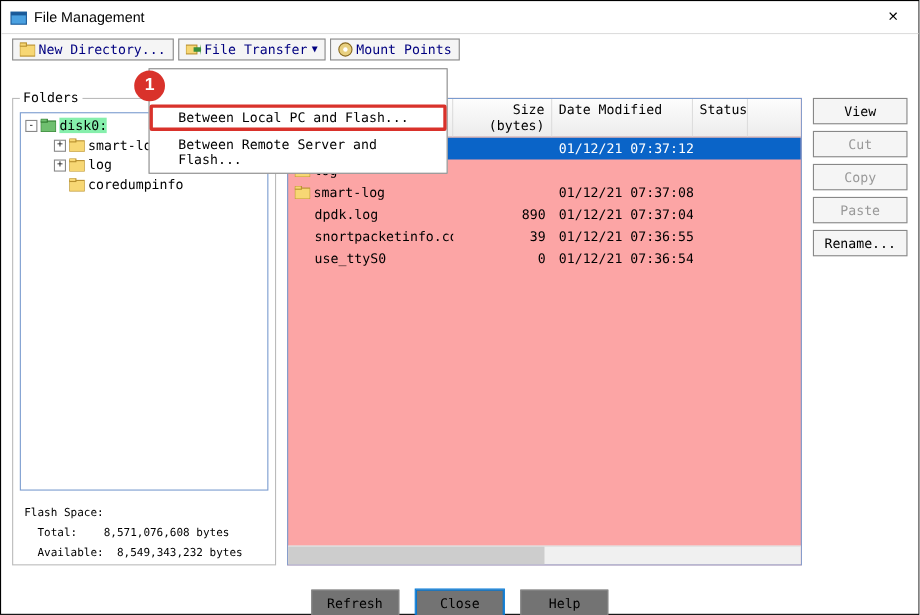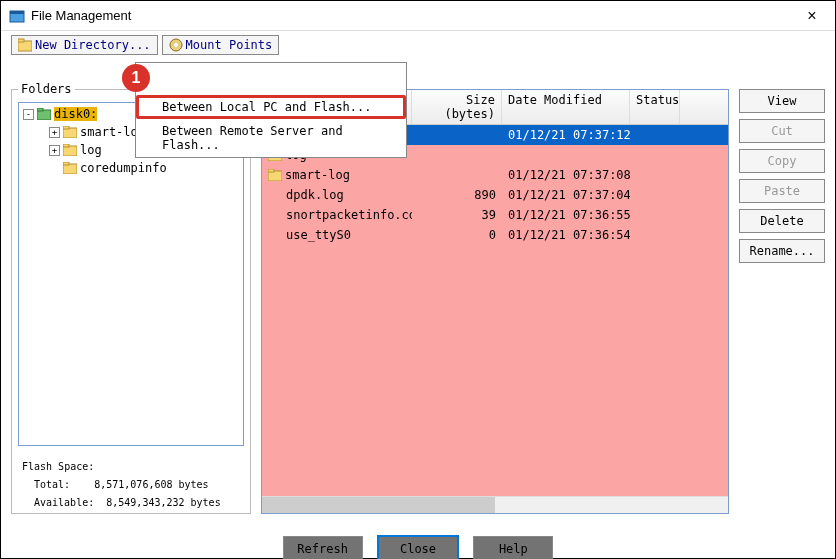--- a/index.html
+++ b/index.html
@@ -15,21 +15,21 @@
 .dropdown-arrow { margin-left: 4px; font-size: 9px; }
 .body-area { display: flex; padding: 0 10px 10px 10px; gap: 10px; height: 435px; margin-top: 30px; }
 .folders-panel { width: 240px; }
 .fieldset { border: 1px solid #bbb; padding: 2px; height: 100%; position: relative; }
 .fieldset-label { position: absolute; top: -8px; left: 6px; background: #fff; padding: 0 3px; font-family: "SimSun", monospace; font-size: 12px; }
 .tree-wrap { border: 1px solid #7a9ccf; background: #fff; height: 344px; overflow: auto; margin: 10px 4px 4px 4px; padding: 2px; font-family: "SimSun", monospace; }
 .tree-row { display: flex; align-items: center; height: 18px; white-space: nowrap; }
 .tree-row .exp { width: 11px; height: 11px; border: 1px solid #888; text-align: center; line-height: 9px; font-size: 9px; margin-right: 3px; cursor: pointer; }
 .tree-row .exp.minus::before { content: "-"; }
 .tree-row .exp.plus::before { content: "+"; }
-.tree-row.selected .label { background: #eab308; }
+.tree-row.selected .label { background: #86efac; }
 .folder-ico { width: 14px; height: 12px; margin-right: 3px; }
 .flash-info { padding: 8px 4px 4px 8px; font-family: "SimSun", monospace; line-height: 18px; font-size: 10px;}
 .right-panel { flex: 1; display: flex; gap: 10px; }
 .file-list-wrap { flex: 1; }
 .file-list { border: 1px solid #7a9ccf; background: #fca5a5; height: 100%; display: flex; flex-direction: column; font-family: "SimSun", monospace; }
 .fl-header { display: flex; background: linear-gradient(#fdfdfd,#ececec); border-bottom: 1px solid #ccc; font-size: 12px; }
 .fl-header > div { padding: 3px 6px; border-right: 1px solid #ddd; cursor: pointer; }
 .fl-body { flex: 1; overflow: auto; position: relative; }
 .fl-row { display: flex; height: 20px; align-items: center; }
 .fl-row.selected { background: #0a64c8; color: #fff; }
@@ -68,20 +68,28 @@
 
   <div class="toolbar">
     <div class="tb-btn">
       <svg class="bicon" viewBox="0 0 14 12">
           <rect x="0" y="2" width="14" height="10" fill="#f7d774" stroke="#b8902e"></rect>
           <rect x="0" y="0" width="6" height="3" fill="#f7d774" stroke="#b8902e"></rect>
         </svg>
       <span>New Directory...</span>
     </div>
     <div class="tb-btn">
+      <svg class="bicon" viewBox="0 0 14 12">
+          <rect x="0" y="2" width="10" height="8" fill="#f7d774" stroke="#b8902e"></rect>
+          <path d="M7 4 L13 4 L13 1 L14 6 L13 11 L13 8 L7 8 Z" fill="#3a8f3a"></path>
+        </svg>
+      <span>File Transfer</span>
+      <span class="dropdown-arrow">▼</span>
+    </div>
+    <div class="tb-btn">
       <svg class="bicon" viewBox="0 0 14 14">
           <circle cx="7" cy="7" r="6" fill="#e8d080" stroke="#8a6a20"></circle>
           <circle cx="7" cy="7" r="2" fill="#fff"></circle>
         </svg>
       <span>Mount Points</span>
     </div>
   </div>
 
   <div class="dropdown-menu">
     <div class="dd-item highlight">Between Local PC and Flash...</div>
@@ -217,21 +225,20 @@
           <div class="scroll-h">
               <div class="thumb"></div>
             </div>
         </div>
       </div>
       <div class="actions">
         <button class="act-btn">View</button>
         <button class="act-btn disabled">Cut</button>
         <button class="act-btn disabled">Copy</button>
         <button class="act-btn disabled">Paste</button>
-        <button class="act-btn">Delete</button>
         <button class="act-btn">Rename...</button>
       </div>
     </div>
   </div>
 
   <div class="bottom-bar">
     <button>Refresh</button>
     <button class="default">Close</button>
     <button>Help</button>
   </div>

